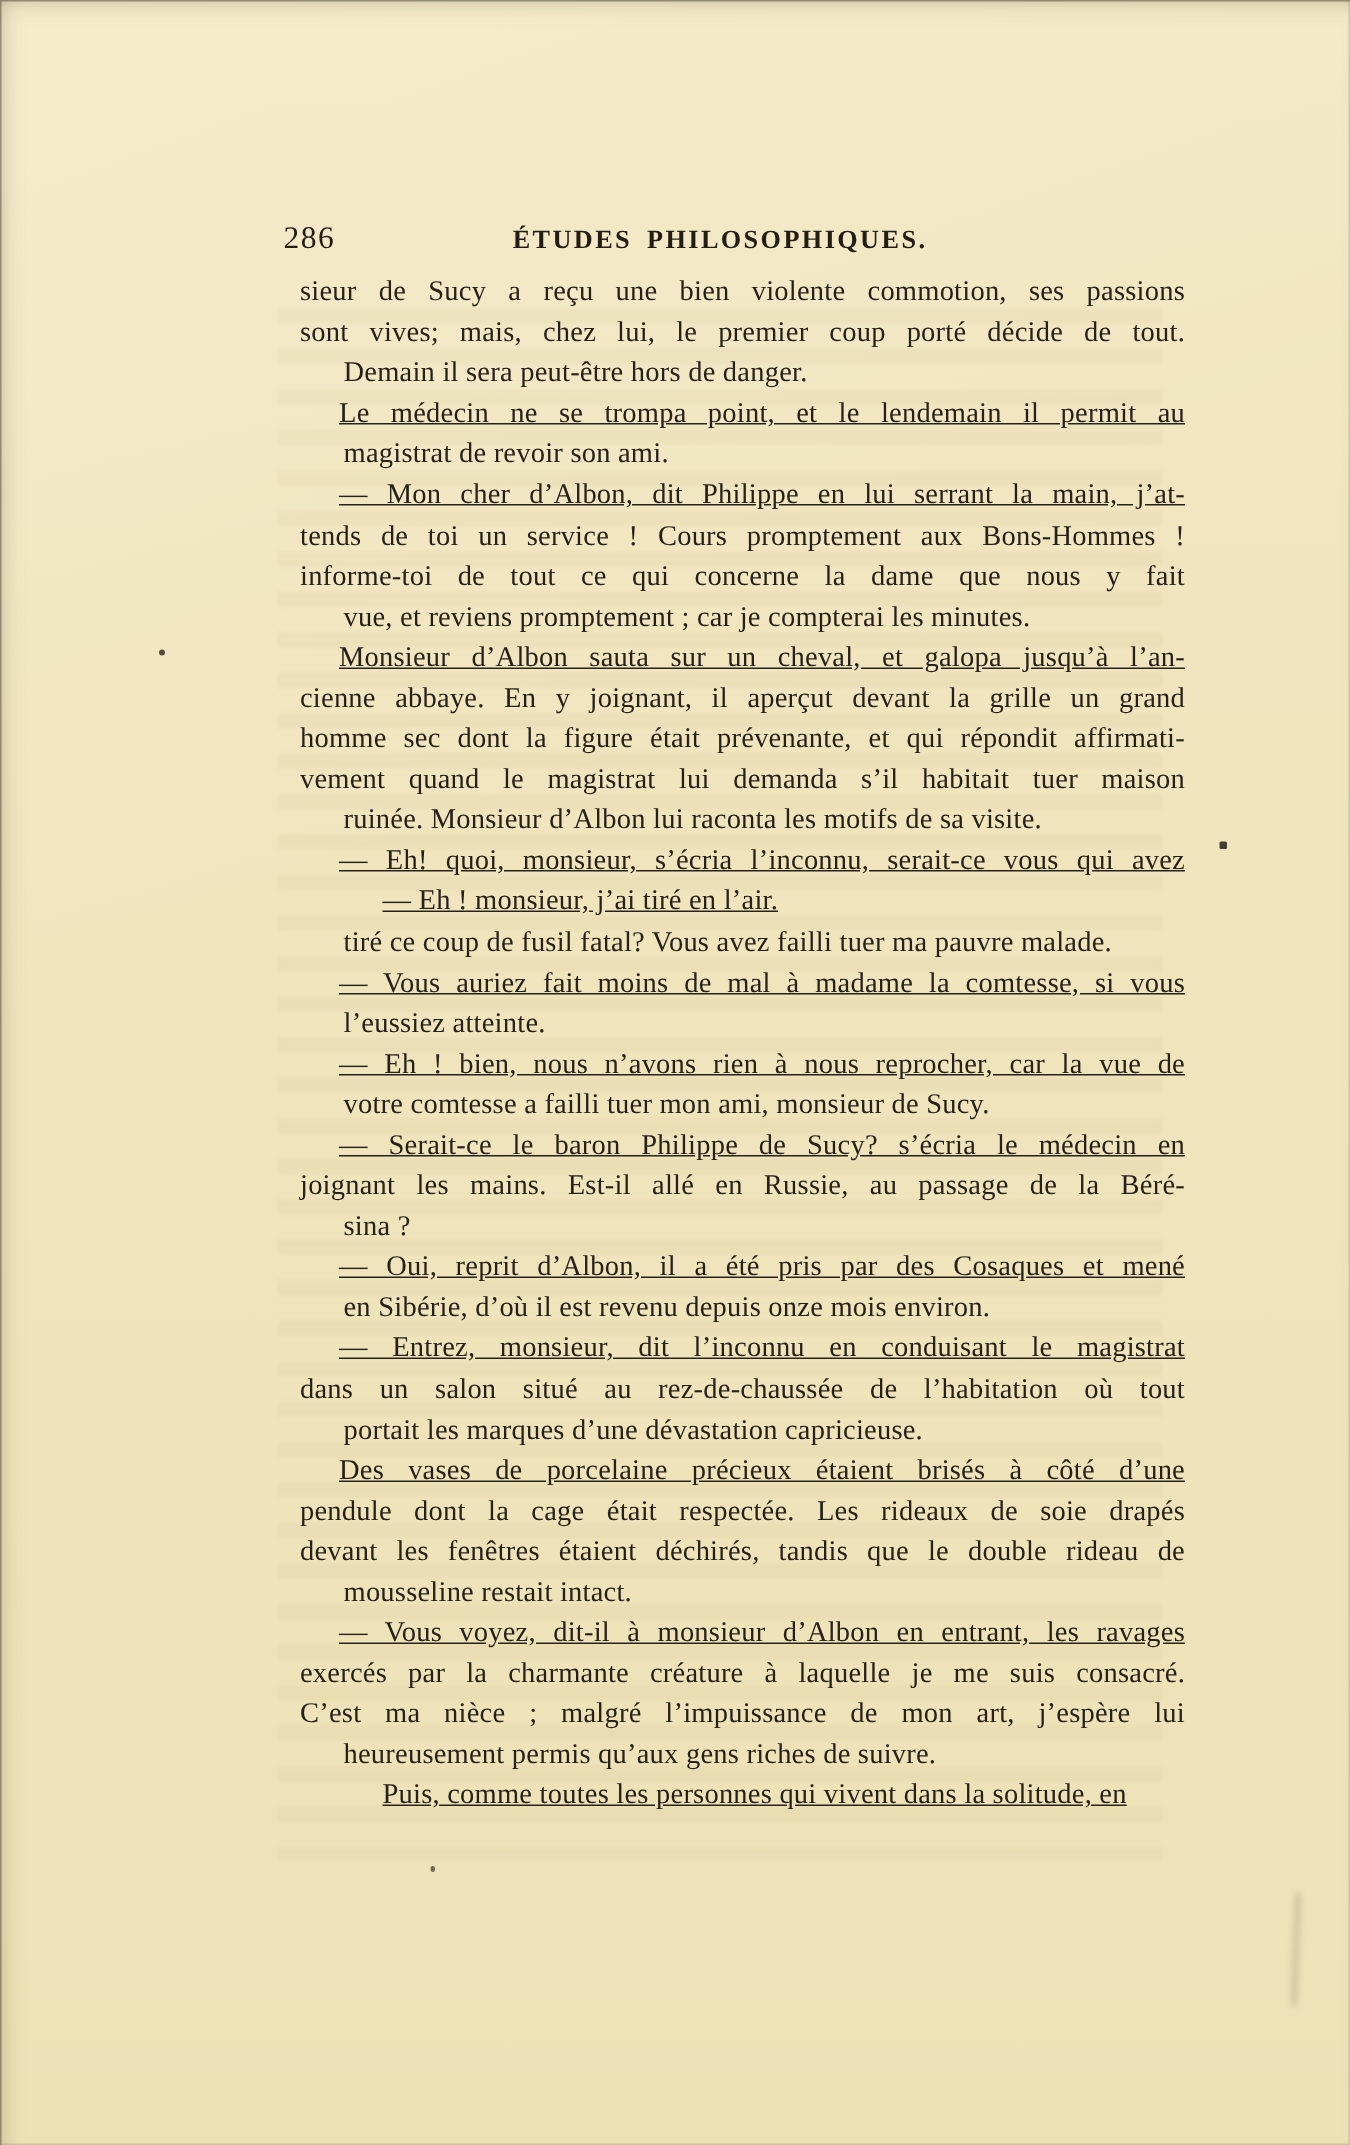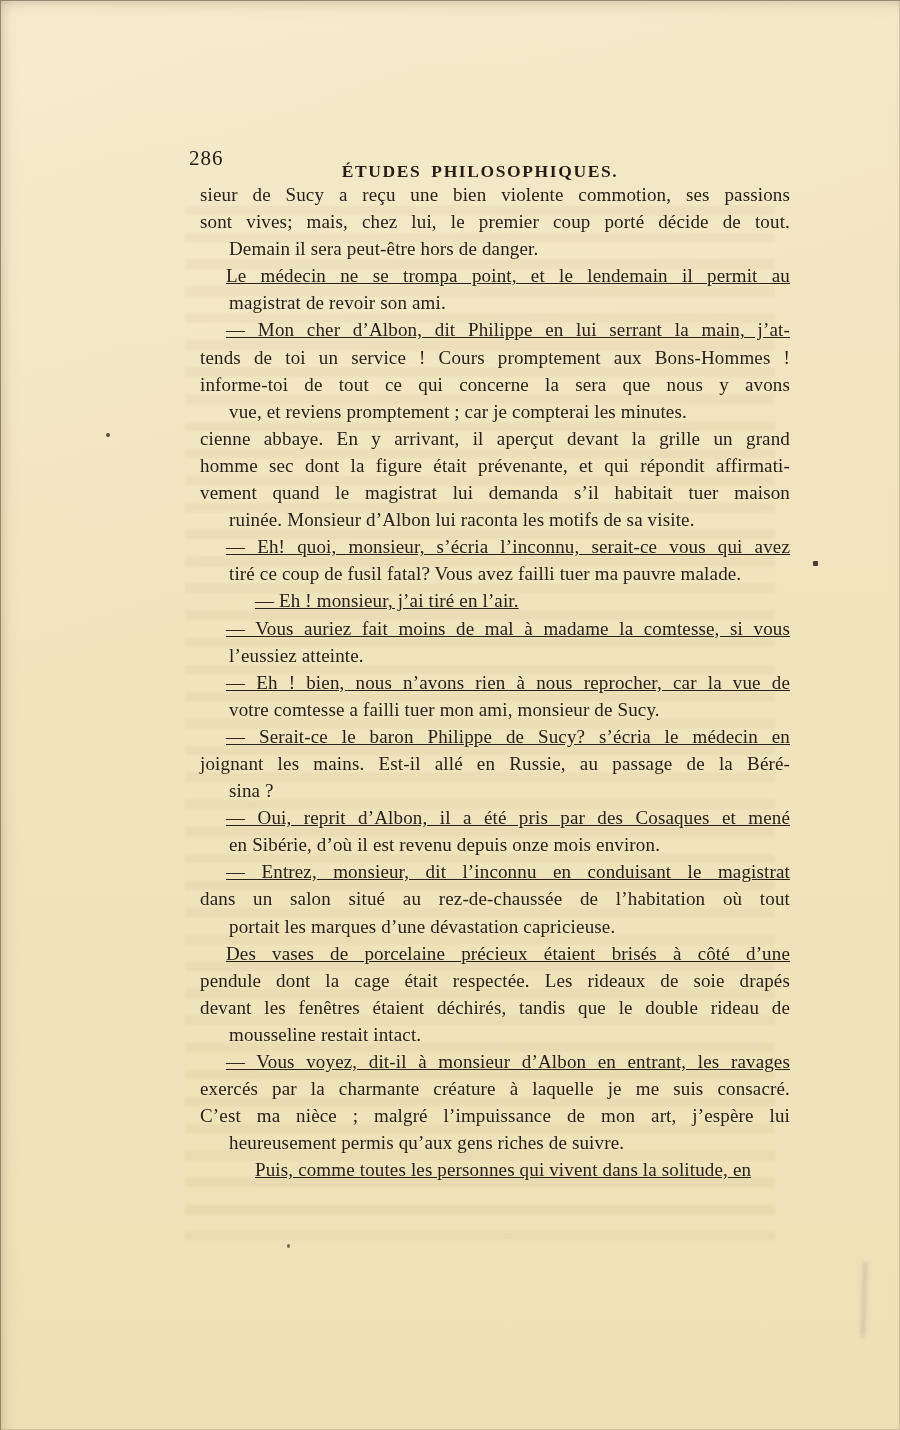--- a/index.html
+++ b/index.html
@@ -61,21 +61,20 @@
     position: absolute;
     left: 0;
     right: 0;
     top: 1px;
     text-align: center;
     font-size: 17.5px;
     font-weight: 700;
     letter-spacing: 1.6px;
     word-spacing: 4px;
     color: #241d15;
-    margin-top: 12px;
   }
   .text-block {
     position: absolute;
     top: 181px;
     left: 200px;
     width: 590px;
   }
   .line {
     height: 27.1px;
     line-height: 27.1px;
@@ -127,29 +126,30 @@
   </div>
 
   <div class="text-block">
       <div class="line">sieur de Sucy a reçu une bien violente commotion, ses passions</div>
       <div class="line">sont vives; mais, chez lui, le premier coup porté décide de tout.</div>
       <div class="line last">Demain il sera peut-être hors de danger.</div>
       <div class="line indent">Le médecin ne se trompa point, et le lendemain il permit au</div>
       <div class="line last">magistrat de revoir son ami.</div>
       <div class="line indent">— Mon cher d’Albon, dit Philippe en lui serrant la main, j’at-</div>
       <div class="line">tends de toi un service ! Cours promptement aux Bons-Hommes !</div>
-      <div class="line">informe-toi de tout ce qui concerne la sera que nous y avons</div>
+      <div class="line">informe-toi de tout ce qui concerne la dame que nous y fait</div>
       <div class="line last">vue, et reviens promptement ; car je compterai les minutes.</div>
-      <div class="line">cienne abbaye. En y arrivant, il aperçut devant la grille un grand</div>
+      <div class="line indent">Monsieur d’Albon sauta sur un cheval, et galopa jusqu’à l’an-</div>
+      <div class="line">cienne abbaye. En y joignant, il aperçut devant la grille un grand</div>
       <div class="line">homme sec dont la figure était prévenante, et qui répondit affirmati-</div>
       <div class="line">vement quand le magistrat lui demanda s’il habitait tuer maison</div>
       <div class="line last">ruinée. Monsieur d’Albon lui raconta les motifs de sa visite.</div>
       <div class="line indent">— Eh! quoi, monsieur, s’écria l’inconnu, serait-ce vous qui avez</div>
+      <div class="line last indent">— Eh ! monsieur, j’ai tiré en l’air.</div>
       <div class="line last">tiré ce coup de fusil fatal? Vous avez failli tuer ma pauvre malade.</div>
-      <div class="line last indent">— Eh ! monsieur, j’ai tiré en l’air.</div>
       <div class="line indent">— Vous auriez fait moins de mal à madame la comtesse, si vous</div>
       <div class="line last">l’eussiez atteinte.</div>
       <div class="line indent">— Eh ! bien, nous n’avons rien à nous reprocher, car la vue de</div>
       <div class="line last">votre comtesse a failli tuer mon ami, monsieur de Sucy.</div>
       <div class="line indent">— Serait-ce le baron Philippe de Sucy? s’écria le médecin en</div>
       <div class="line">joignant les mains. Est-il allé en Russie, au passage de la Béré-</div>
       <div class="line last">sina ?</div>
       <div class="line indent">— Oui, reprit d’Albon, il a été pris par des Cosaques et mené</div>
       <div class="line last">en Sibérie, d’où il est revenu depuis onze mois environ.</div>
       <div class="line indent">— Entrez, monsieur, dit l’inconnu en conduisant le magistrat</div>

